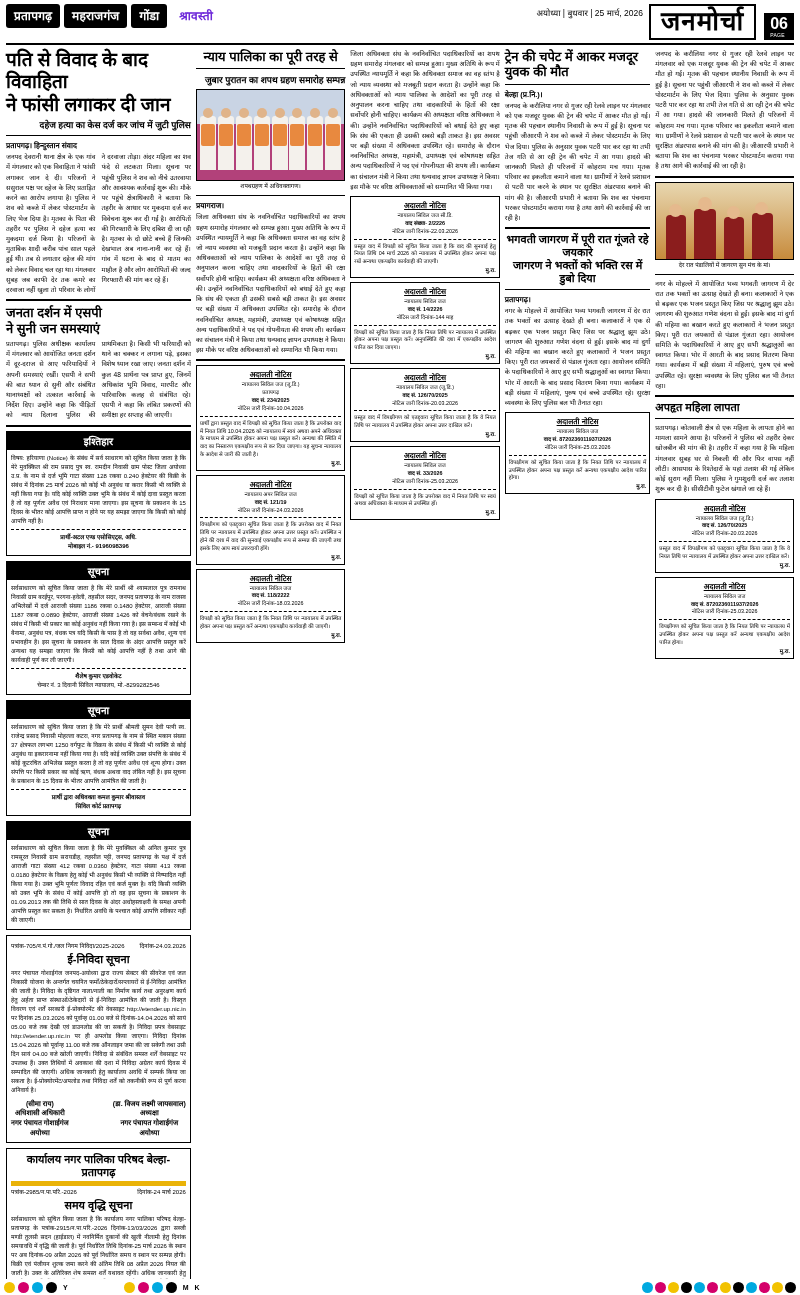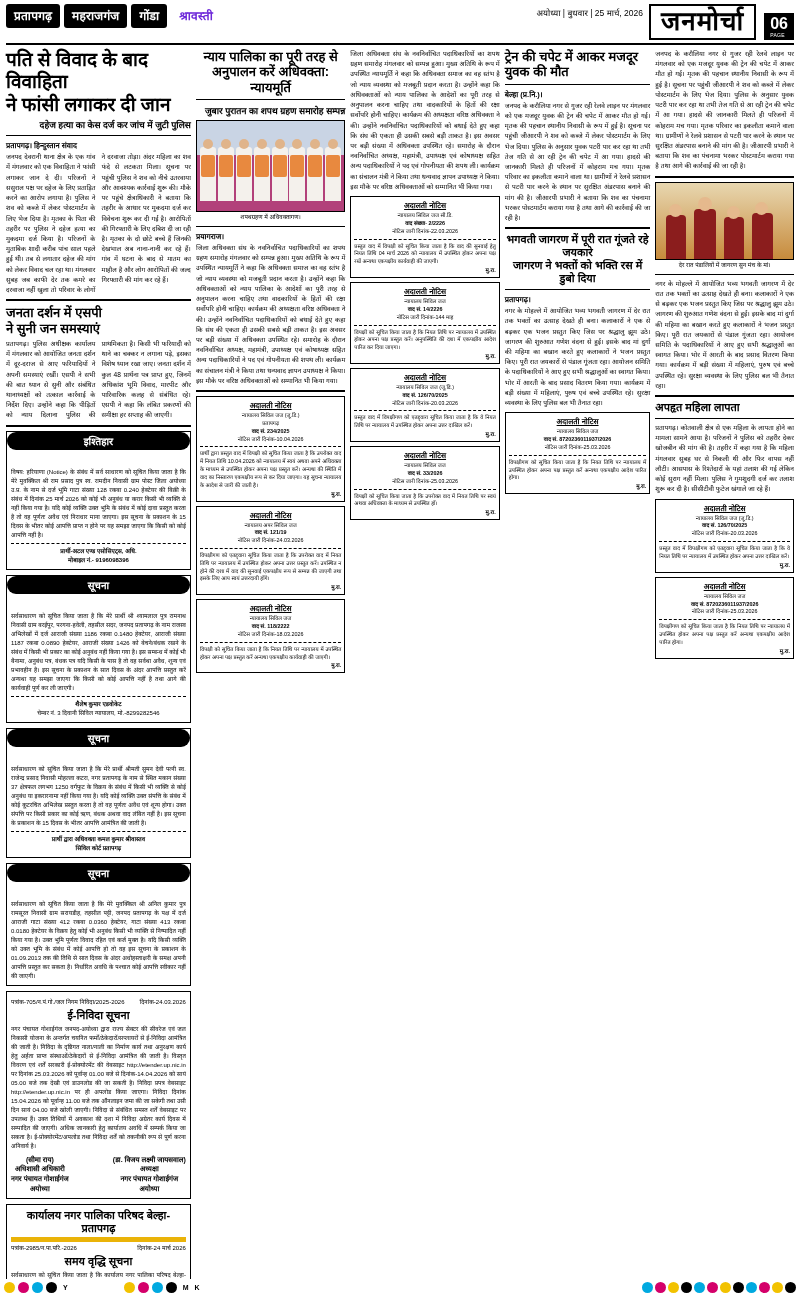--- a/index.html
+++ b/index.html
@@ -44,21 +44,21 @@
   .h-xl { font-size:19px; }
   .h-md { font-size:13px; }
   .h-sm { font-size:11px; }
   .sub { font-size:9px; font-weight:bold; text-align:right; margin:2px 0 3px 0; }
   .byline { font-size:7.5px; font-weight:bold; margin:2px 0; }
   .body { font-size:6.6px; line-height:1.55; text-align:justify; }
   .two-col { column-count:2; column-gap:6px; }
   .rule { border-top:1px solid #000; margin:4px 0; }
   .rule-thick { border-top:2px solid #000; margin:4px 0; }
   .box { border:1px solid #000; padding:4px; margin-bottom:5px; }
-  .boxtitle { background:#000; color:#fff; text-align:center; font-weight:bold; font-size:10px; padding:2px 0; margin:-4px -4px 18px -4px;border-radius:9px; }
+  .boxtitle { background:#000; color:#fff; text-align:center; font-weight:bold; font-size:10px; padding:2px 0; margin:-4px -4px 4px -4px; }
   .center { text-align:center; }
   .tiny { font-size:6px; line-height:1.5; text-align:justify; }
   .tiny.c { text-align:center; }
   .mini { font-size:5.4px; line-height:1.45; text-align:justify; }
   .mini.c { text-align:center; }
   .b { font-weight:bold; }
 
   
   .photo { width:100%; border:1px solid #000; position:relative; overflow:hidden; }
   .cap { font-size:6px; text-align:center; padding:1px 0; }
@@ -198,21 +198,20 @@
         </div>
         <div class="hl h-sm center" style="margin:3px 0;">समय वृद्धि सूचना</div>
         <div class="tiny">सर्वसाधारण को सूचित किया जाता है कि कार्यालय नगर पालिका परिषद बेल्हा-प्रतापगढ़ के पत्रांक-2915/न.पा.परि.-2026 दिनांक-13/03/2026 द्वारा सब्जी मण्डी तुलसी सदन (हाईडाल) में नवनिर्मित दुकानों की खुली नीलामी हेतु दिनांक समयावधि में वृद्धि की जाती है। पूर्व निर्धारित तिथि दिनांक-25 मार्च 2026 के स्थान पर अब दिनांक-09 अप्रैल 2026 को पूर्व निर्धारित समय व स्थान पर सम्पन्न होगी। बिक्री एवं पंजीयन शुल्क जमा करने की अंतिम तिथि 08 अप्रैल 2026 नियत की जाती है। उक्त के अतिरिक्त शेष समस्त शर्तें यथावत रहेंगी। अधिक जानकारी हेतु कार्यालय अवधि में सम्पर्क करें। यह सूचना दिनांक-09 अप्रैल 2026 को निरस्त की जाती है। अन्य समस्त शर्तें पूर्ववत रहेंगी।</div>
 
       </div>
     </div>
 
     <div class="col c2">
       <div>
         <div class="hl h-md center">न्याय पालिका का पूरी तरह से</div>
-        <div class="hl h-md center">अनुपालन करें अधिवक्ता: न्यायमूर्ति</div>
         <div class="rule"></div>
         <div class="sub">जुबार पुरातन का शपथ ग्रहण समारोह सम्पन्न</div>
         <div class="photo photo-parliament">
           <div class="pp-row">
             <span class="pp-man"></span>
               <span class="pp-man"></span>
               <span class="pp-man"></span>
             <span class="pp-man"></span>
               <span class="pp-man"></span>
               <span class="pp-man"></span>

